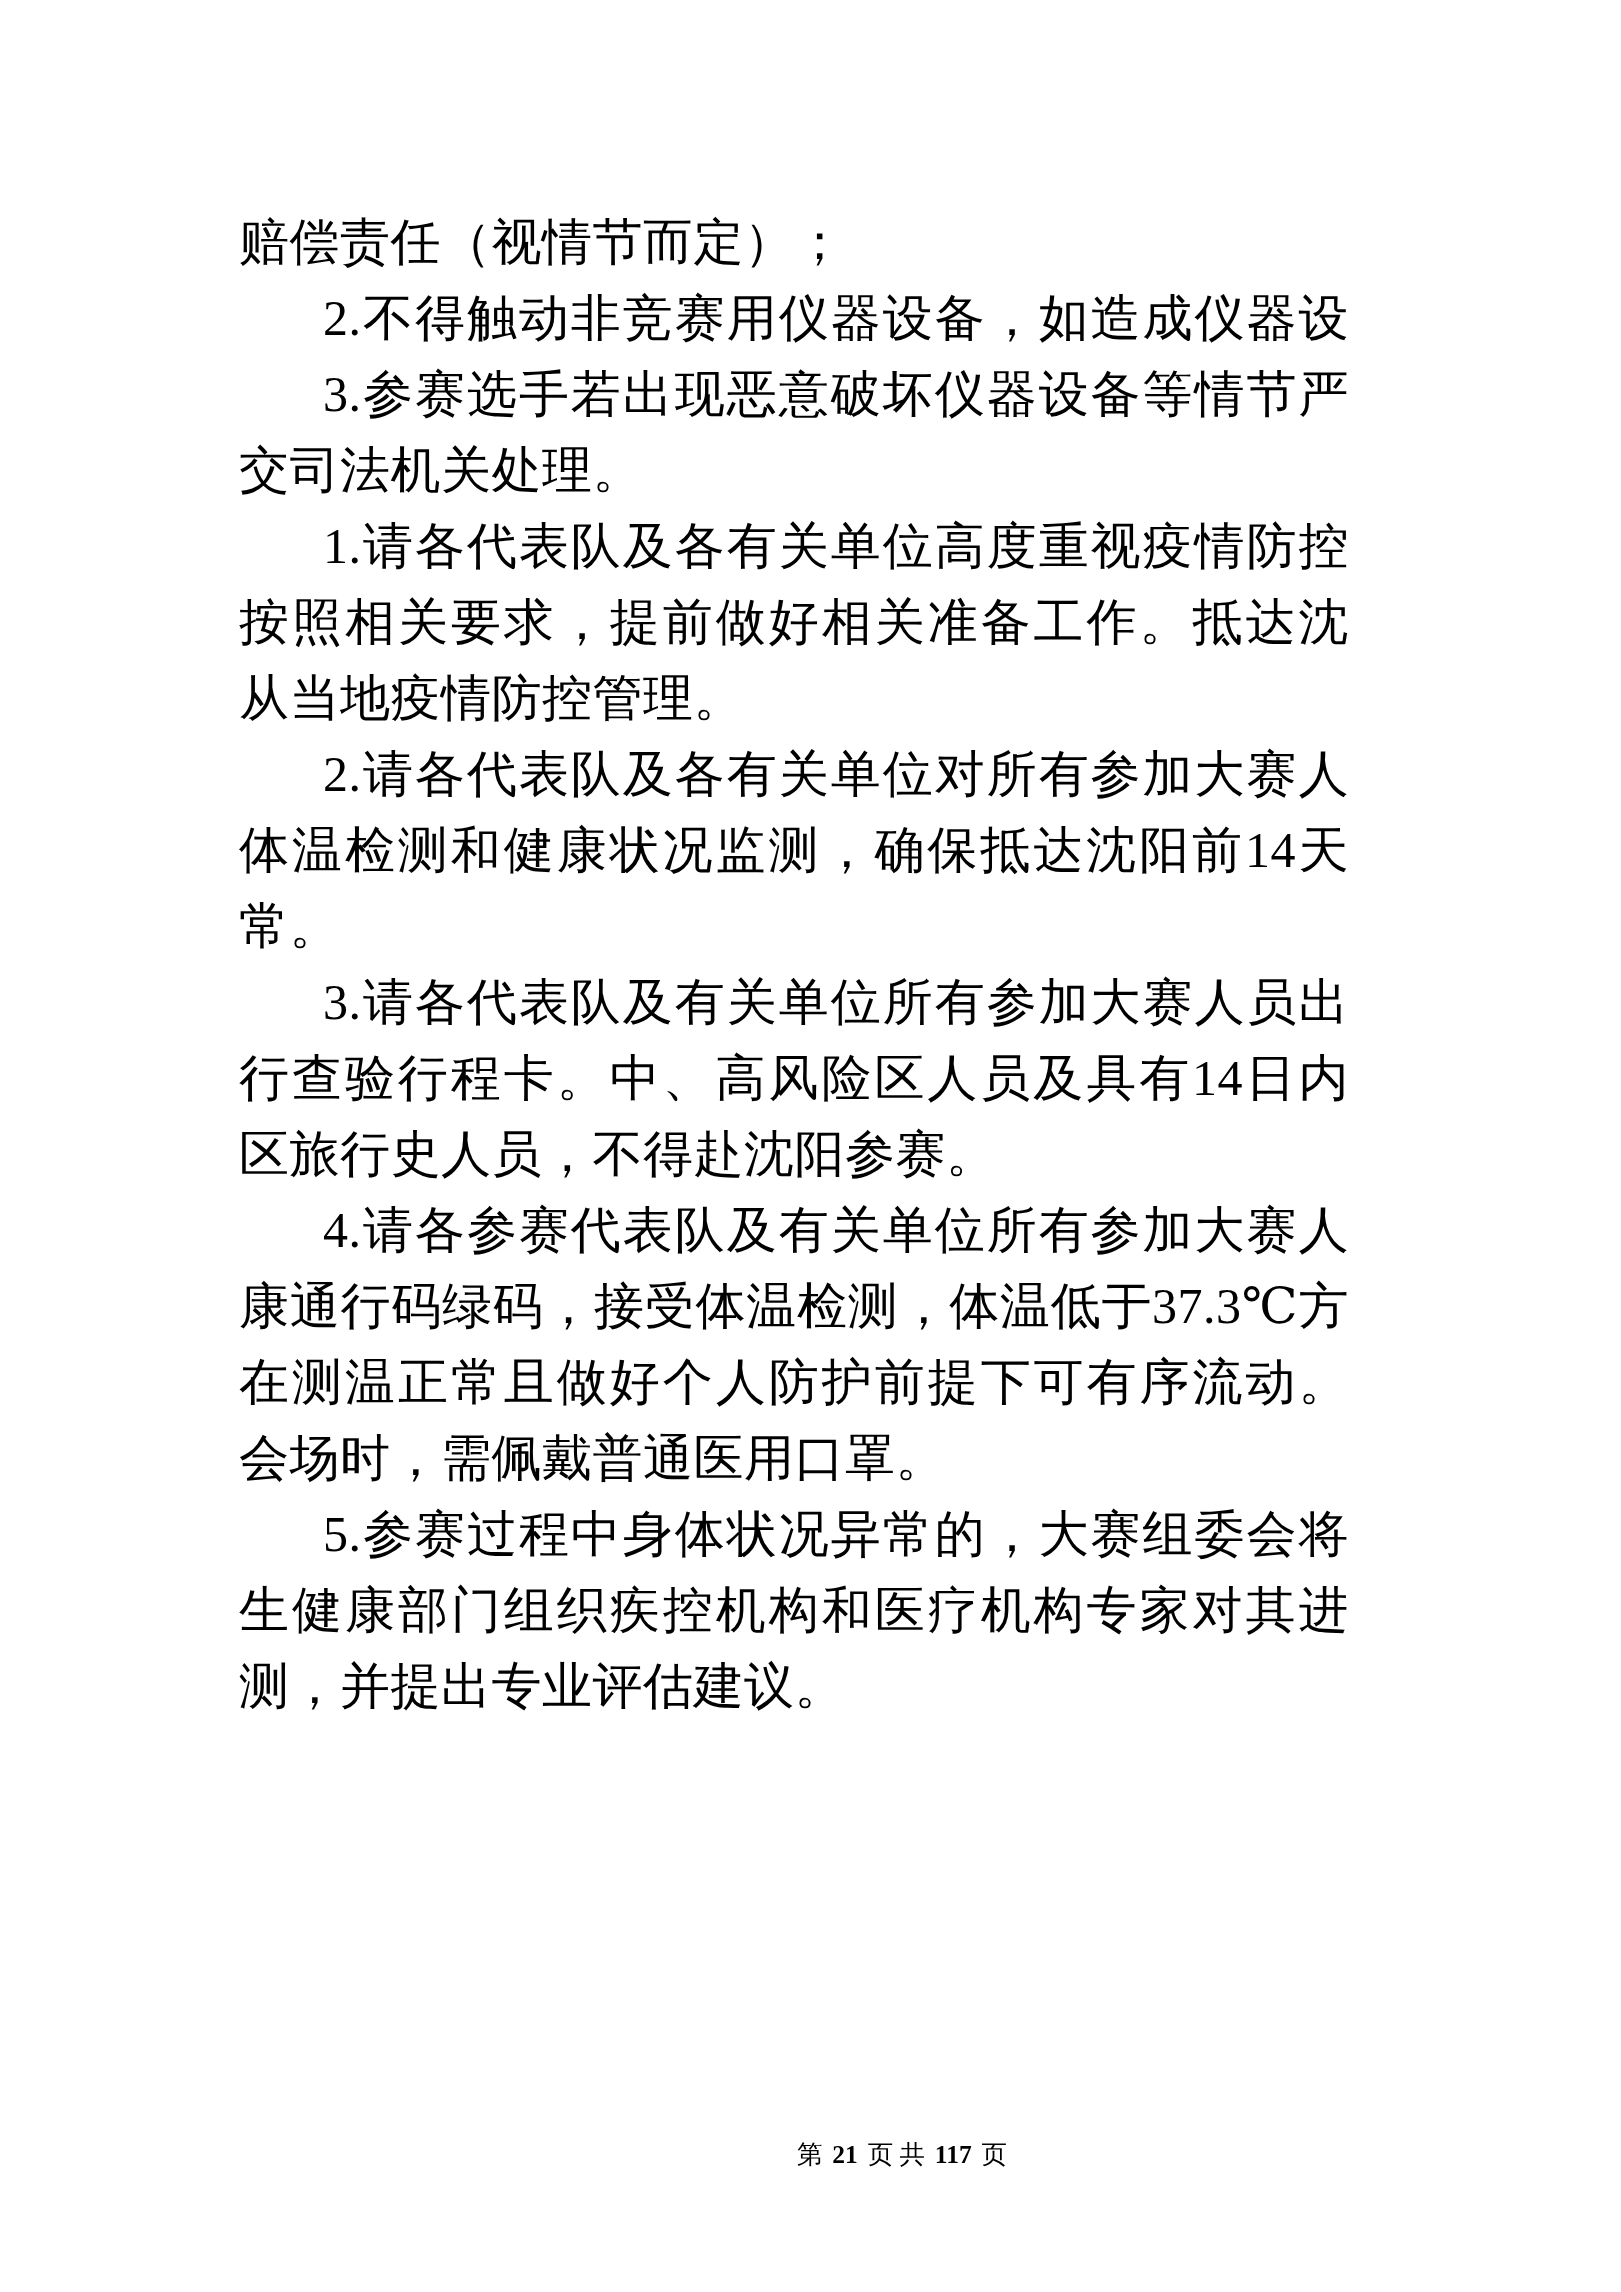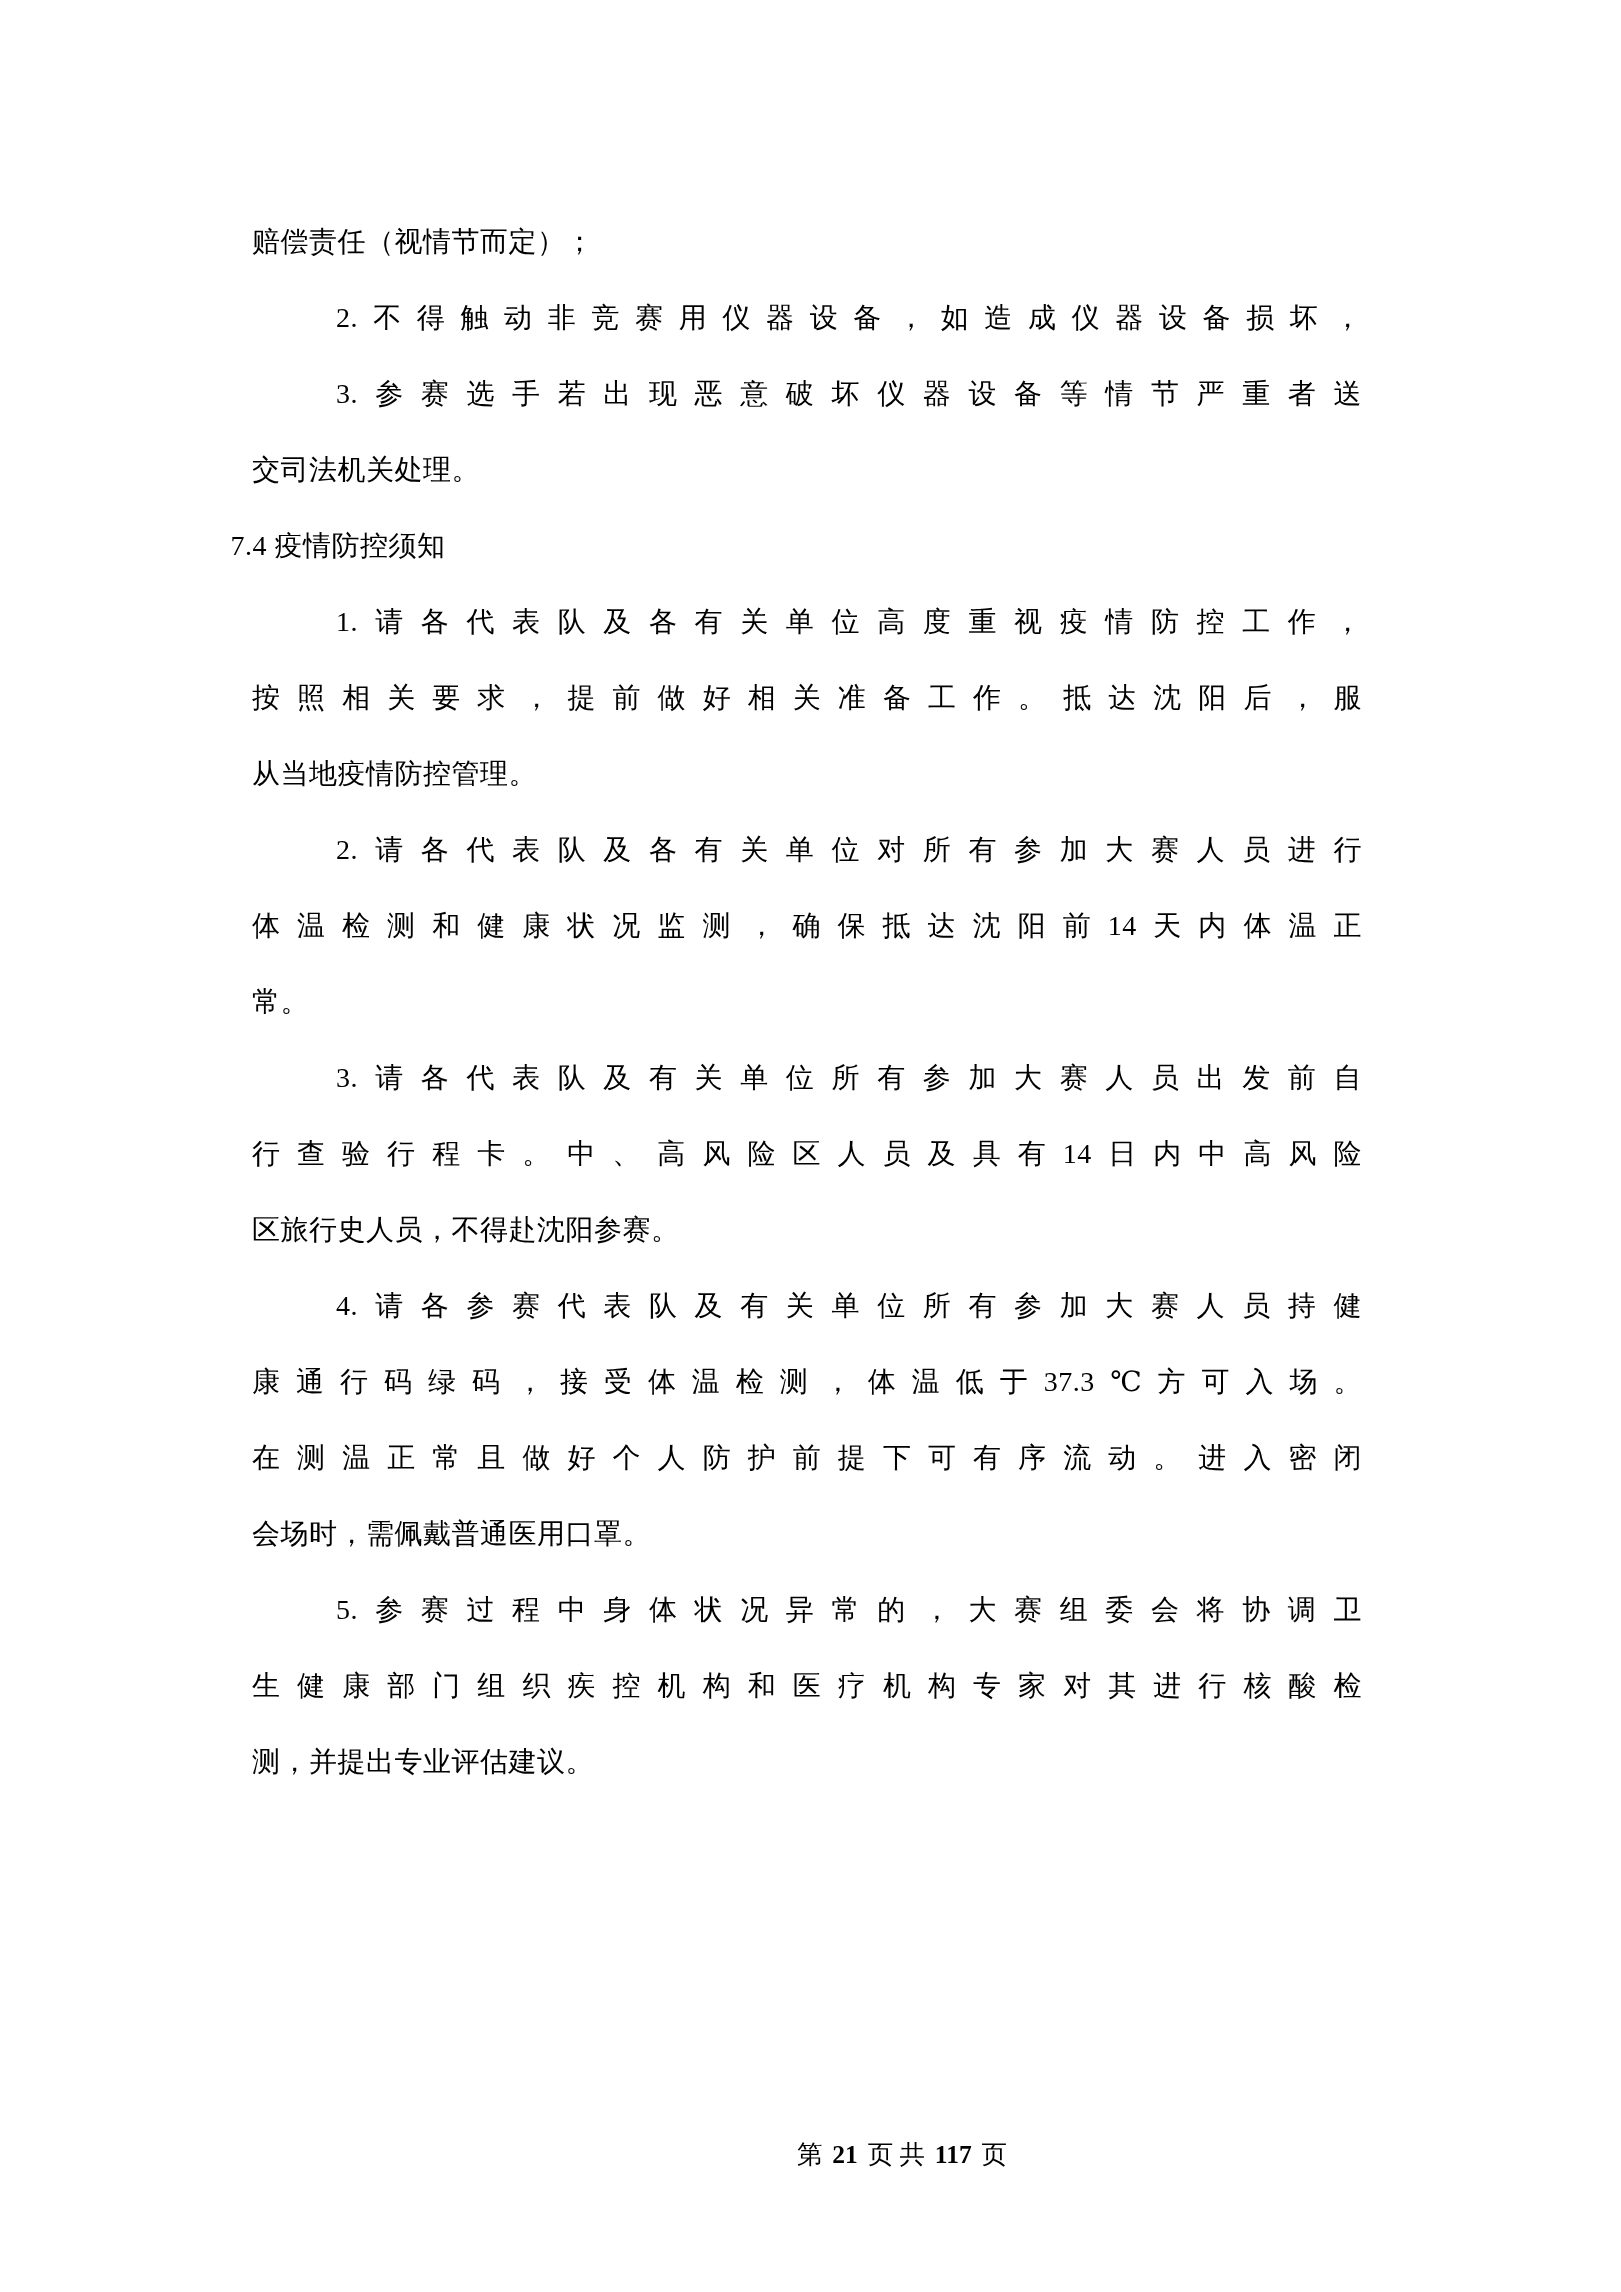--- a/index.html
+++ b/index.html
@@ -10,23 +10,23 @@
     color: #000000;
     overflow: hidden;
   }
   .page {
     position: relative;
     width: 1621px; height: 2293px;
     background: #ffffff;
   }
   .text-block {
     position: absolute;
-    left: 252px; top: 204px;
+    left: 239px; top: 204px;
     width: 1110px;
-    font-size: 28px;
+    font-size: 50px;
     letter-spacing: 0.5px;
   }
   .line {
     height: 76px;
     line-height: 76px;
     white-space: nowrap;
     text-align: left;
   }
   .line.justify {
     white-space: normal;
@@ -52,21 +52,20 @@
 </style>
 </head>
 <body>
 
 <div class="page">
   <div class="text-block">
       <div class="line">赔偿责任（视情节而定）；</div>
       <div class="line indent justify">2.不得触动非竞赛用仪器设备，如造成仪器设备损坏，</div>
       <div class="line indent justify">3.参赛选手若出现恶意破坏仪器设备等情节严重者送</div>
       <div class="line">交司法机关处理。</div>
-      <div class="line heading">7.4 疫情防控须知</div>
       <div class="line indent justify">1.请各代表队及各有关单位高度重视疫情防控工作，</div>
       <div class="line justify">按照相关要求，提前做好相关准备工作。抵达沈阳后，服</div>
       <div class="line">从当地疫情防控管理。</div>
       <div class="line indent justify">2.请各代表队及各有关单位对所有参加大赛人员进行</div>
       <div class="line justify">体温检测和健康状况监测，确保抵达沈阳前14天内体温正</div>
       <div class="line">常。</div>
       <div class="line indent justify">3.请各代表队及有关单位所有参加大赛人员出发前自</div>
       <div class="line justify">行查验行程卡。中、高风险区人员及具有14日内中高风险</div>
       <div class="line">区旅行史人员，不得赴沈阳参赛。</div>
       <div class="line indent justify">4.请各参赛代表队及有关单位所有参加大赛人员持健</div>

